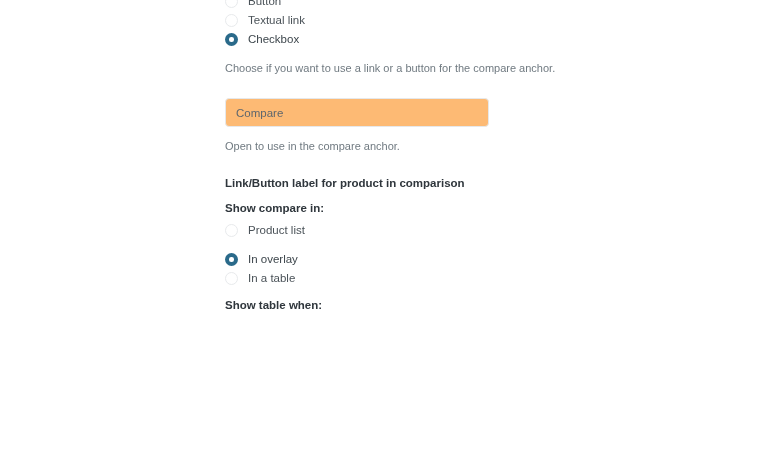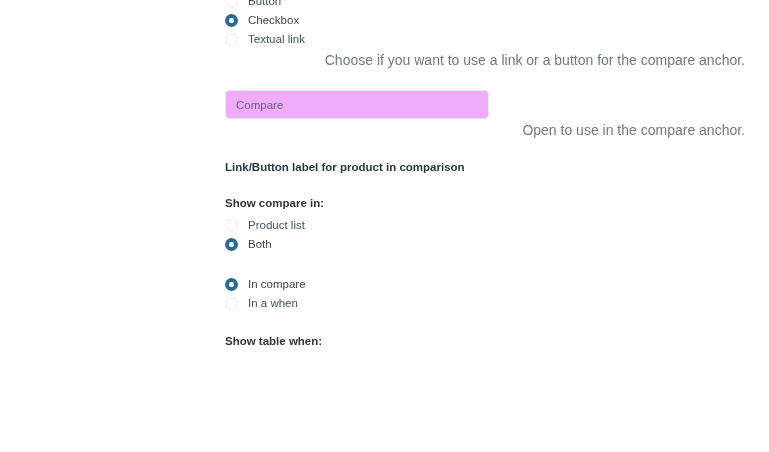--- a/index.html
+++ b/index.html
@@ -64,26 +64,25 @@
   .radio-label {
     font-size: 11.5px;
     color: #4a5258;
     line-height: 19px;
     white-space: nowrap;
   }
   .radio-row.checked .radio-label { color: #3d464c; }
 
   
   .help-text {
-    font-size: 14px;
+    font-size: 11px;
     color: #707a81;
     line-height: 15px;
-    margin-top: 4px;
+    margin-top: 12px;
     white-space: nowrap;
-    text-align: right;
   }
 
   
   .field-block { margin-top: 22px; }
 
   .field-label {
     font-size: 11.5px;
     font-weight: bold;
     color: #2f363c;
     line-height: 15px;
@@ -92,92 +91,88 @@
   }
 
   .text-input {
     display: block;
     box-sizing: border-box;
     width: 264px;
     height: 29px;
     padding: 0 10px;
     border: 1px solid #e6e8ea;
     border-radius: 4px;
-    background: #f0abfc;
+    background: #fdba74;
     font-family: "Liberation Sans", sans-serif;
     font-size: 11.5px;
     color: #5d666d;
     outline: none;
   }
   .text-input::placeholder { color: #9aa2a8; }
 
-  .section-block { margin-top: 21px; }
+  .section-block { margin-top: 10px; }
 
   .section-title {
     font-size: 11.5px;
     font-weight: bold;
     color: #2f363c;
     line-height: 15px;
     margin-bottom: 5px;
     white-space: nowrap;
   }
 </style>
 </head>
 <body>
 
 <div class="settings-panel">
 
   <div class="radio-group">
     <div class="radio-row">
       <span class="radio-dot"></span>
       <span class="radio-label">Button</span>
     </div>
+    <div class="radio-row">
+      <span class="radio-dot"></span>
+      <span class="radio-label">Textual link</span>
+    </div>
     <div class="radio-row checked">
       <span class="radio-dot checked"></span>
       <span class="radio-label">Checkbox</span>
-    </div>
-    <div class="radio-row">
-      <span class="radio-dot"></span>
-      <span class="radio-label">Textual link</span>
     </div>
   </div>
   <div class="help-text">Choose if you want to use a link or a button for the compare anchor.</div>
 
   <div class="field-block">
     <input class="text-input" type="text" value="Compare" style="">
   </div>
   <div class="help-text">Open to use in the compare anchor.</div>
 
   <div class="field-block">
     <div class="field-label">Link/Button label for product in comparison</div>
   </div>
 
   <div class="section-block">
     <div class="section-title">Show compare in:</div>
     <div class="radio-group">
       <div class="radio-row">
         <span class="radio-dot"></span>
         <span class="radio-label">Product list</span>
       </div>
-      <div class="radio-row checked">
-        <span class="radio-dot checked"></span>
-        <span class="radio-label">Both</span>
-      </div>
     </div>
   </div>
 
   <div class="section-block">
     <div class="radio-group">
       <div class="radio-row checked">
         <span class="radio-dot checked"></span>
-        <span class="radio-label">In compare</span>
+        <span class="radio-label">In overlay</span>
       </div>
       <div class="radio-row">
         <span class="radio-dot"></span>
-        <span class="radio-label">In a when</span>
+        <span class="radio-label">In a table</span>
       </div>
     </div>
   </div>
 
   <div class="section-block">
     <div class="section-title">Show table when:</div>
 
   </div>
 
 </div>

